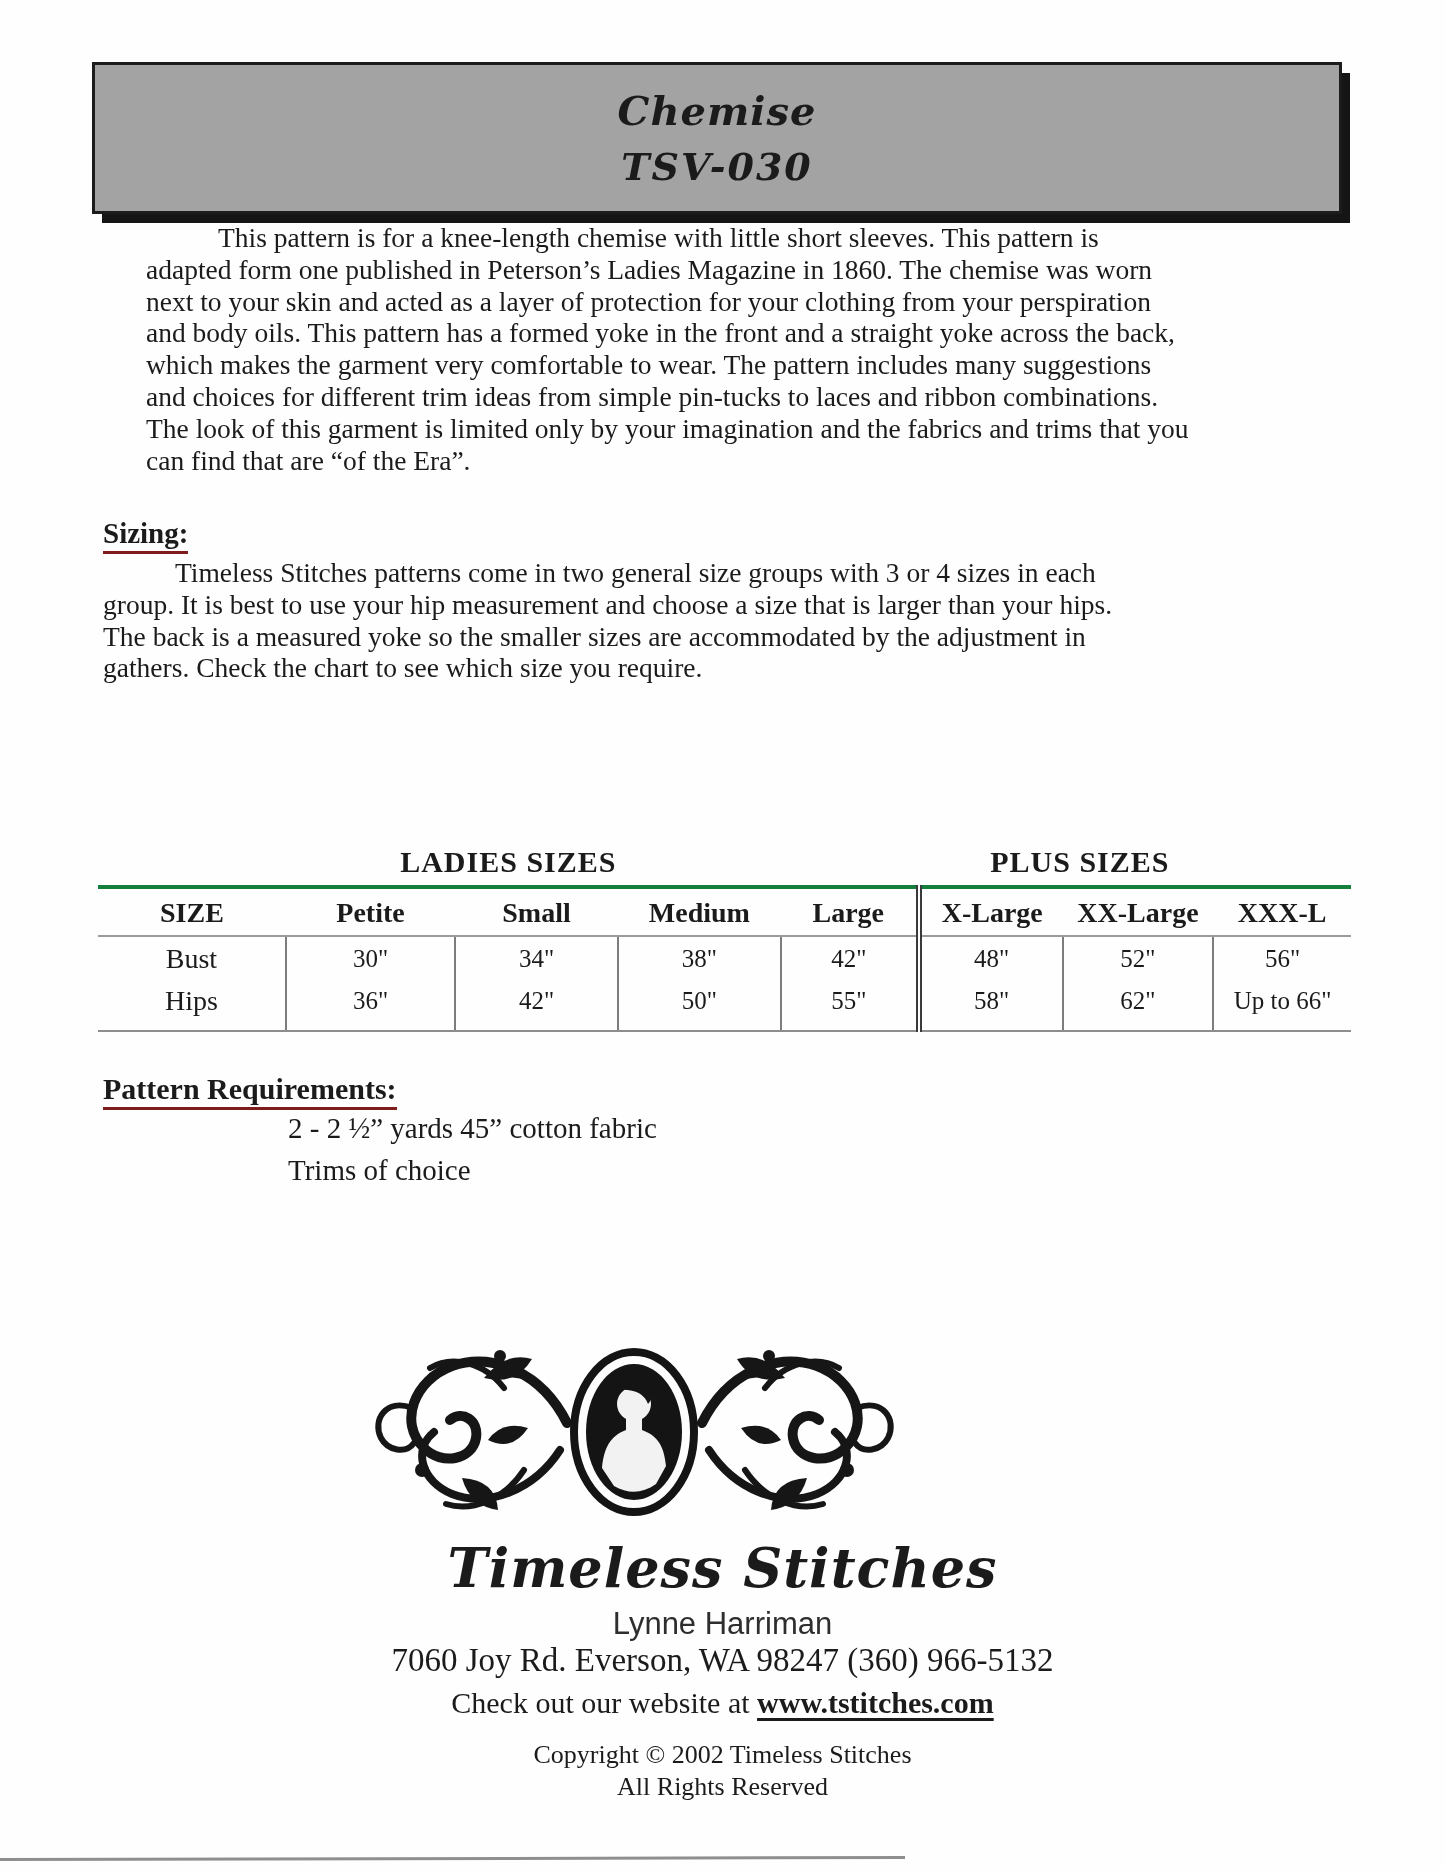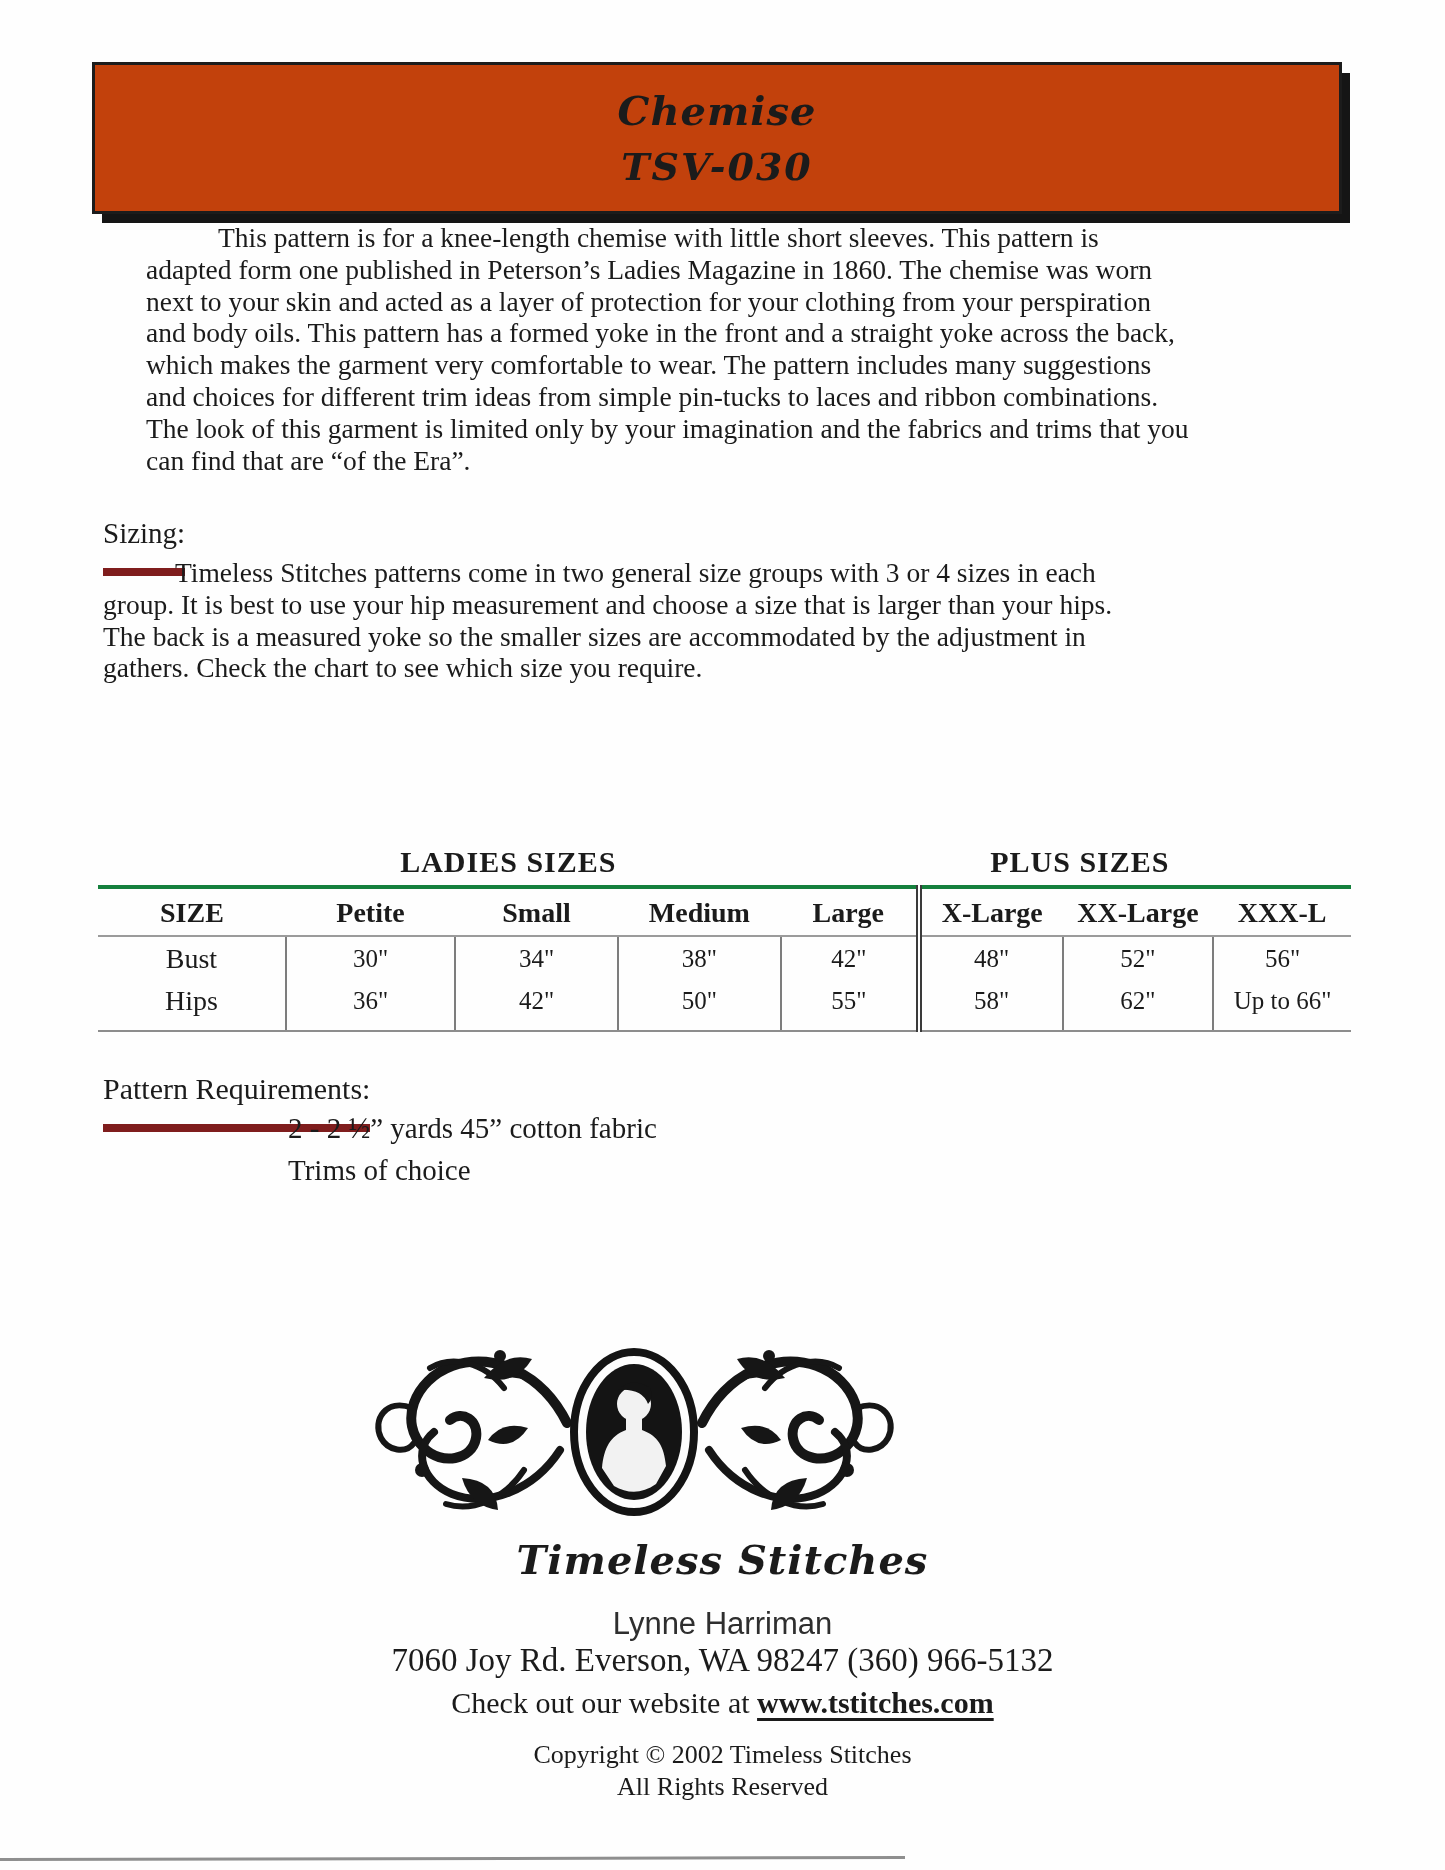--- a/index.html
+++ b/index.html
@@ -12,21 +12,21 @@
     background: #fefefe;
     overflow: hidden;
   }
 
   
   .title-box {
     position: absolute; left: 92px; top: 62px;
     width: 1250px; height: 152px;
     border: 3px solid #1c1c1c;
     box-shadow: 9px 10px 0 -1px #151515;
-    background: #c2410c;
+    background: #a3a3a3;
     display: flex; flex-direction: column; align-items: center; justify-content: center;
     gap: 10px;
   }
   .title-name {
     font-family: "DejaVu Serif", serif; font-style: italic; font-weight: 700;
     font-size: 40px; letter-spacing: 1px;
   }
   .title-code {
     font-family: "DejaVu Serif", serif; font-style: italic; font-weight: 600;
     font-size: 38px; letter-spacing: 2px;
@@ -34,22 +34,22 @@
 
   
   .intro-para {
     position: absolute; left: 98px; top: 222px; width: 1045px;
     font-size: 27.5px; line-height: 31.8px;
     text-indent: 72px;
     margin-left: 48px;
   }
   .section-heading {
     position: absolute; left: 103px;
-    font-size: 29px; font-weight: normal;
-    border-bottom: 8px solid #7f1d1d; padding-bottom: 18px;
+    font-size: 29px; font-weight: bold;
+    border-bottom: 3px solid #7f1d1d; padding-bottom: 1px;
     display: inline-block;
   }
   .sizing-heading { top: 517px; }
   .sizing-para {
     position: absolute; left: 103px; top: 557px; width: 1045px;
     font-size: 27.5px; line-height: 31.8px;
     text-indent: 72px;
   }
 
   
@@ -91,21 +91,21 @@
 
   
   .logo-wrap {
     position: absolute; left: 352px; top: 1328px;
     width: 565px; height: 208px;
   }
   .brand-name {
     position: absolute; top: 1536px; width: 100%;
     text-align: center;
     font-family: "DejaVu Serif", serif; font-style: italic; font-weight: 700;
-    font-size: 40px; letter-spacing: 1px;
+    font-size: 54px; letter-spacing: 1px;
   }
   .contact-name {
     position: absolute; top: 1606px; width: 100%; text-align: center;
     font-family: "Liberation Sans", sans-serif; font-size: 31px; color: #2e2e2e;
   }
   .contact-address {
     position: absolute; top: 1642px; width: 100%; text-align: center;
     font-size: 33px;
   }
   .website-line {

